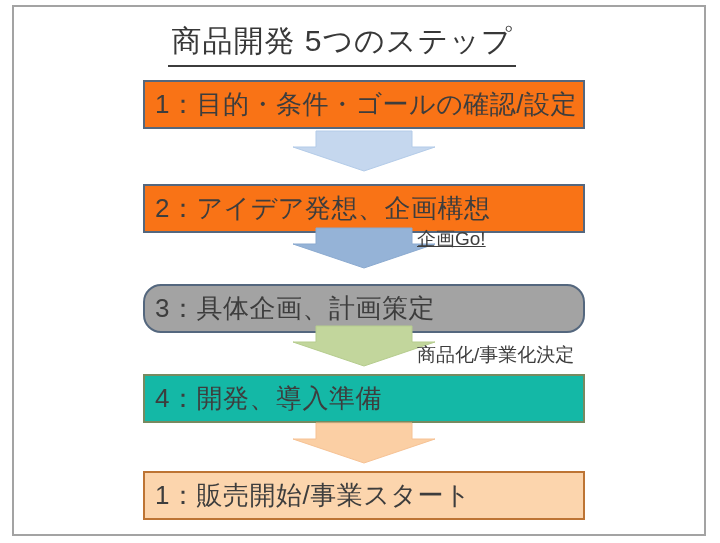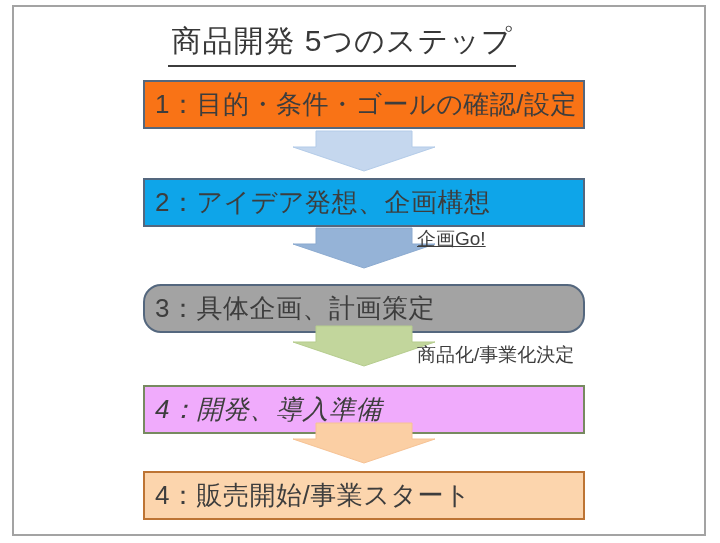--- a/index.html
+++ b/index.html
@@ -19,23 +19,23 @@
   .title .underlined {
     display:inline-block; border-bottom:2px solid #3c3c3c; padding:0 3px 3px 3px;
   }
   .step {
     position:absolute; left:143px; width:442px; height:49px;
     box-sizing:border-box; border:2px solid; display:flex; align-items:center;
     padding-left:10px; font-size:26px; color:#3d3d3d; letter-spacing:0.5px;
     white-space:nowrap;
   }
   .s1 { top:80px;  background:#f97316; border-color:#54677e; }
-  .s2 { top:178px; background:#0ea5e9; border-color:#54677e; }
+  .s2 { top:184px; background:#f97316; border-color:#54677e; }
   .s3 { top:284px; background:#a3a3a3; border-color:#54677e;border-radius:18px; }
-  .s4 { top:385px; background:#f0abfc; border-color:#778a60;font-style:italic; }
+  .s4 { top:374px; background:#14b8a6; border-color:#778a60; }
   .s5 { top:471px; background:#fcd5ad; border-color:#bd7434; }
   .arrow { position:absolute; left:292px; width:144px; height:42px; }
   .a1 { top:130px; } .a2 { top:227px; } .a3 { top:325px; } .a4 { top:422px; }
   .arrow svg { display:block; }
   .st1 polygon { stroke:#b3cbe8; }
   .st2 polygon { stroke:#8aa9cf; }
   .st3 polygon { stroke:#b5cc8d; }
   .st4 polygon { stroke:#f6c294; }
   .annot {
     position:absolute; left:417px; font-size:19px; line-height:23px;
@@ -95,14 +95,14 @@
   <span>4：開発、導入準備</span>
 </div>
 
 <div class="arrow a4 st4">
   <svg width="144" height="42" viewBox="0 0 144 42">
     <polygon points="24,1 120,1 120,17 143,17 72,41 1,17 24,17" stroke-width="1" fill="#fbcfa4"></polygon>
   </svg>
 </div>
 
 <div class="step s5">
-  <span>4：販売開始/事業スタート</span>
+  <span>1：販売開始/事業スタート</span>
 </div>
 
 </body></html>

